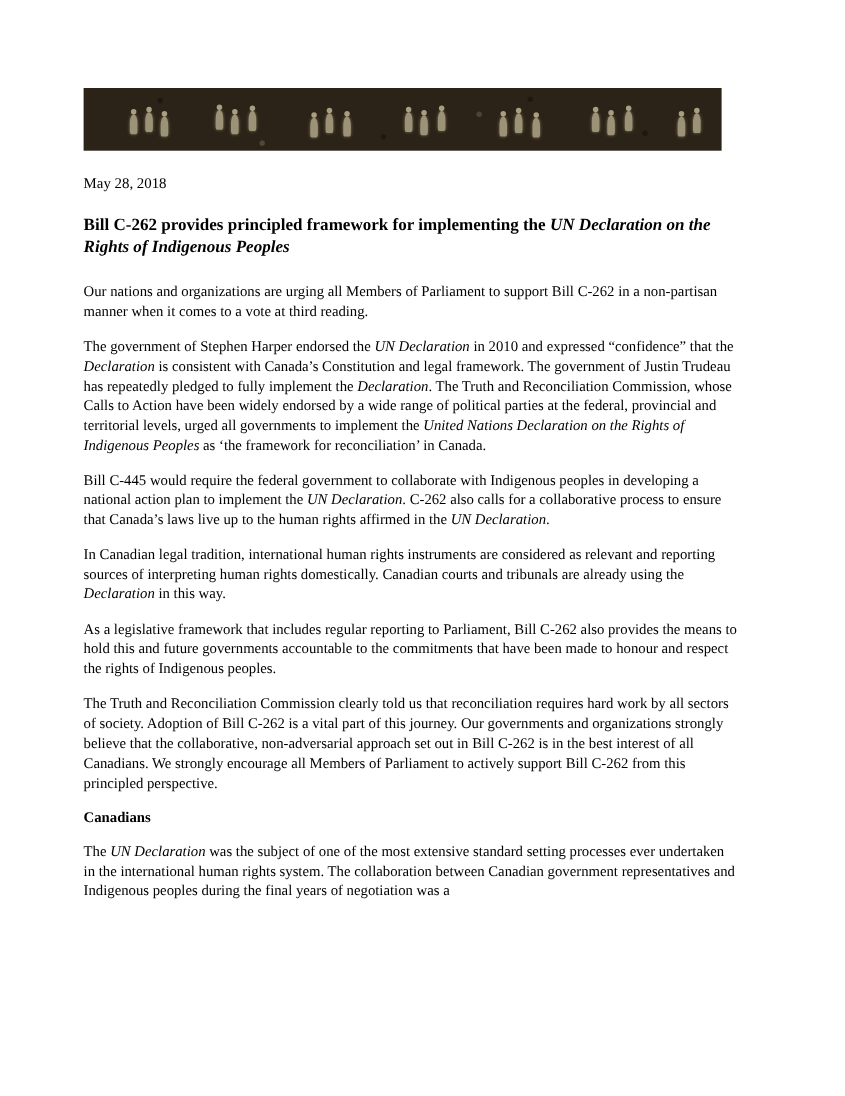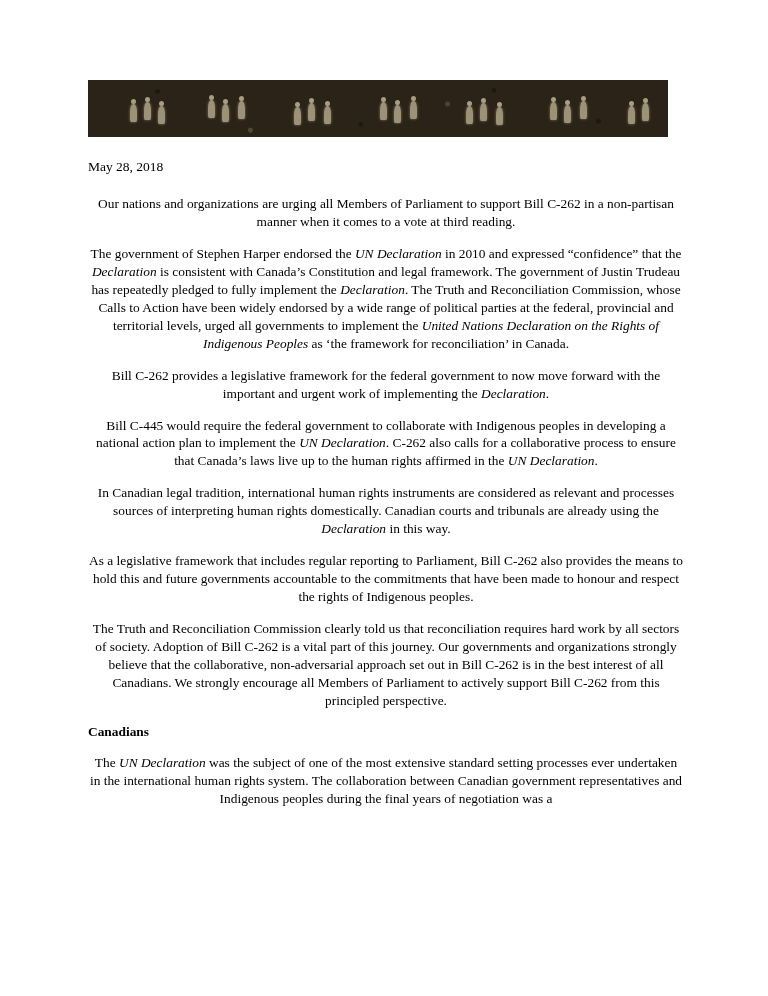--- a/index.html
+++ b/index.html
@@ -14,21 +14,21 @@
     width: 768px;
     height: 996px;
     background: #ffffff;
     position: relative;
     box-sizing: border-box;
     overflow: hidden;
     margin: 0 auto;
   }
   .content {
     position: absolute;
-    left: 88px;
+    left: 76px;
     top: 80px;
     width: 596px;
   }
   .banner {
     width: 580px;
     height: 57px;
     margin-bottom: 22px;
     position: relative;
     overflow: hidden;
     background: #2b2317;
@@ -93,21 +93,21 @@
     color: #000;
     line-height: 1.32;
     margin-bottom: 20px;
   }
   .doc-title i { font-style: italic; }
   p.body {
     font-size: 13.4px;
     line-height: 1.34;
     color: #000;
     margin: 0 0 14px 0;
-    text-align: center;
+    text-align: left;
   }
   p.body i { }
   .section-head {
     font-size: 13.4px;
     font-weight: bold;
     color: #000;
     margin: 0 0 14px 0;
   }
 </style>
 </head>
@@ -139,27 +139,29 @@
         <div class="fig" style="left:492px; top:21px;"></div>
         <div class="fig" style="left:540px; top:26px;"></div>
         <div class="fig" style="left:554px; top:23px;"></div>
       </div>
       <div class="speckle"></div>
     </div>
 
     <div class="doc-date">May 28, 2018</div>
 
 
+    <div class="doc-title">
+      <span>Bill C-262 provides principled framework for implementing the </span><i>UN</i> <i>Declaration on the Rights of Indigenous Peoples</i>
+    </div>
 
     <div id="paragraph-container">
         <p class="body"><span>Our nations and organizations are urging all Members of Parliament to support Bill C-262 in a non-partisan manner when it comes to a vote at third reading.</span></p>
         <p class="body"><span>The government of Stephen Harper endorsed the </span><i>UN Declaration</i><span> in 2010 and expressed “confidence” that the </span><i>Declaration</i><span> is consistent with Canada’s Constitution and legal framework. The government of Justin Trudeau has repeatedly pledged to fully implement the </span><i>Declaration</i><span>. The Truth and Reconciliation Commission, whose Calls to Action have been widely endorsed by a wide range of political parties at the federal, provincial and territorial levels, urged all governments to implement the </span><i>United Nations Declaration on the Rights of Indigenous Peoples</i><span> as ‘the framework for reconciliation’ in Canada.</span></p>
-        <p class="body"><span>Bill C-262 provides a legislative framework for the federal government to now move forward with the important and urgent work of implementing the </span><i>Declaration</i><span>.</span></p>
         <p class="body"><span>Bill C-445 would require the federal government to collaborate with Indigenous peoples in developing a national action plan to implement the </span><i>UN Declaration</i><span>. C-262 also calls for a collaborative process to ensure that Canada’s laws live up to the human rights affirmed in the </span><i>UN Declaration</i><span>.</span></p>
-        <p class="body"><span>In Canadian legal tradition, international human rights instruments are considered as relevant and processes sources of interpreting human rights domestically. Canadian courts and tribunals are already using the </span><i>Declaration</i><span> in this way.</span></p>
+        <p class="body"><span>In Canadian legal tradition, international human rights instruments are considered as relevant and reporting sources of interpreting human rights domestically. Canadian courts and tribunals are already using the </span><i>Declaration</i><span> in this way.</span></p>
         <p class="body"><span>As a legislative framework that includes regular reporting to Parliament, Bill C-262 also provides the means to hold this and future governments accountable to the commitments that have been made to honour and respect the rights of Indigenous peoples.</span></p>
         <p class="body"><span>The Truth and Reconciliation Commission clearly told us that reconciliation requires hard work by all sectors of society. Adoption of Bill C-262 is a vital part of this journey. Our governments and organizations strongly believe that the collaborative, non-adversarial approach set out in Bill C-262 is in the best interest of all Canadians. We strongly encourage all Members of Parliament to actively support Bill C-262 from this principled perspective.</span></p>
       </div>
 
     <div class="section-head">Canadians</div>
 
     <div id="background-container">
         <p class="body"><span>The </span><i>UN Declaration</i><span> was the subject of one of the most extensive standard setting processes ever undertaken in the international human rights system. The collaboration between Canadian government representatives and Indigenous peoples during the final years of negotiation was a</span></p>
       </div>
 

